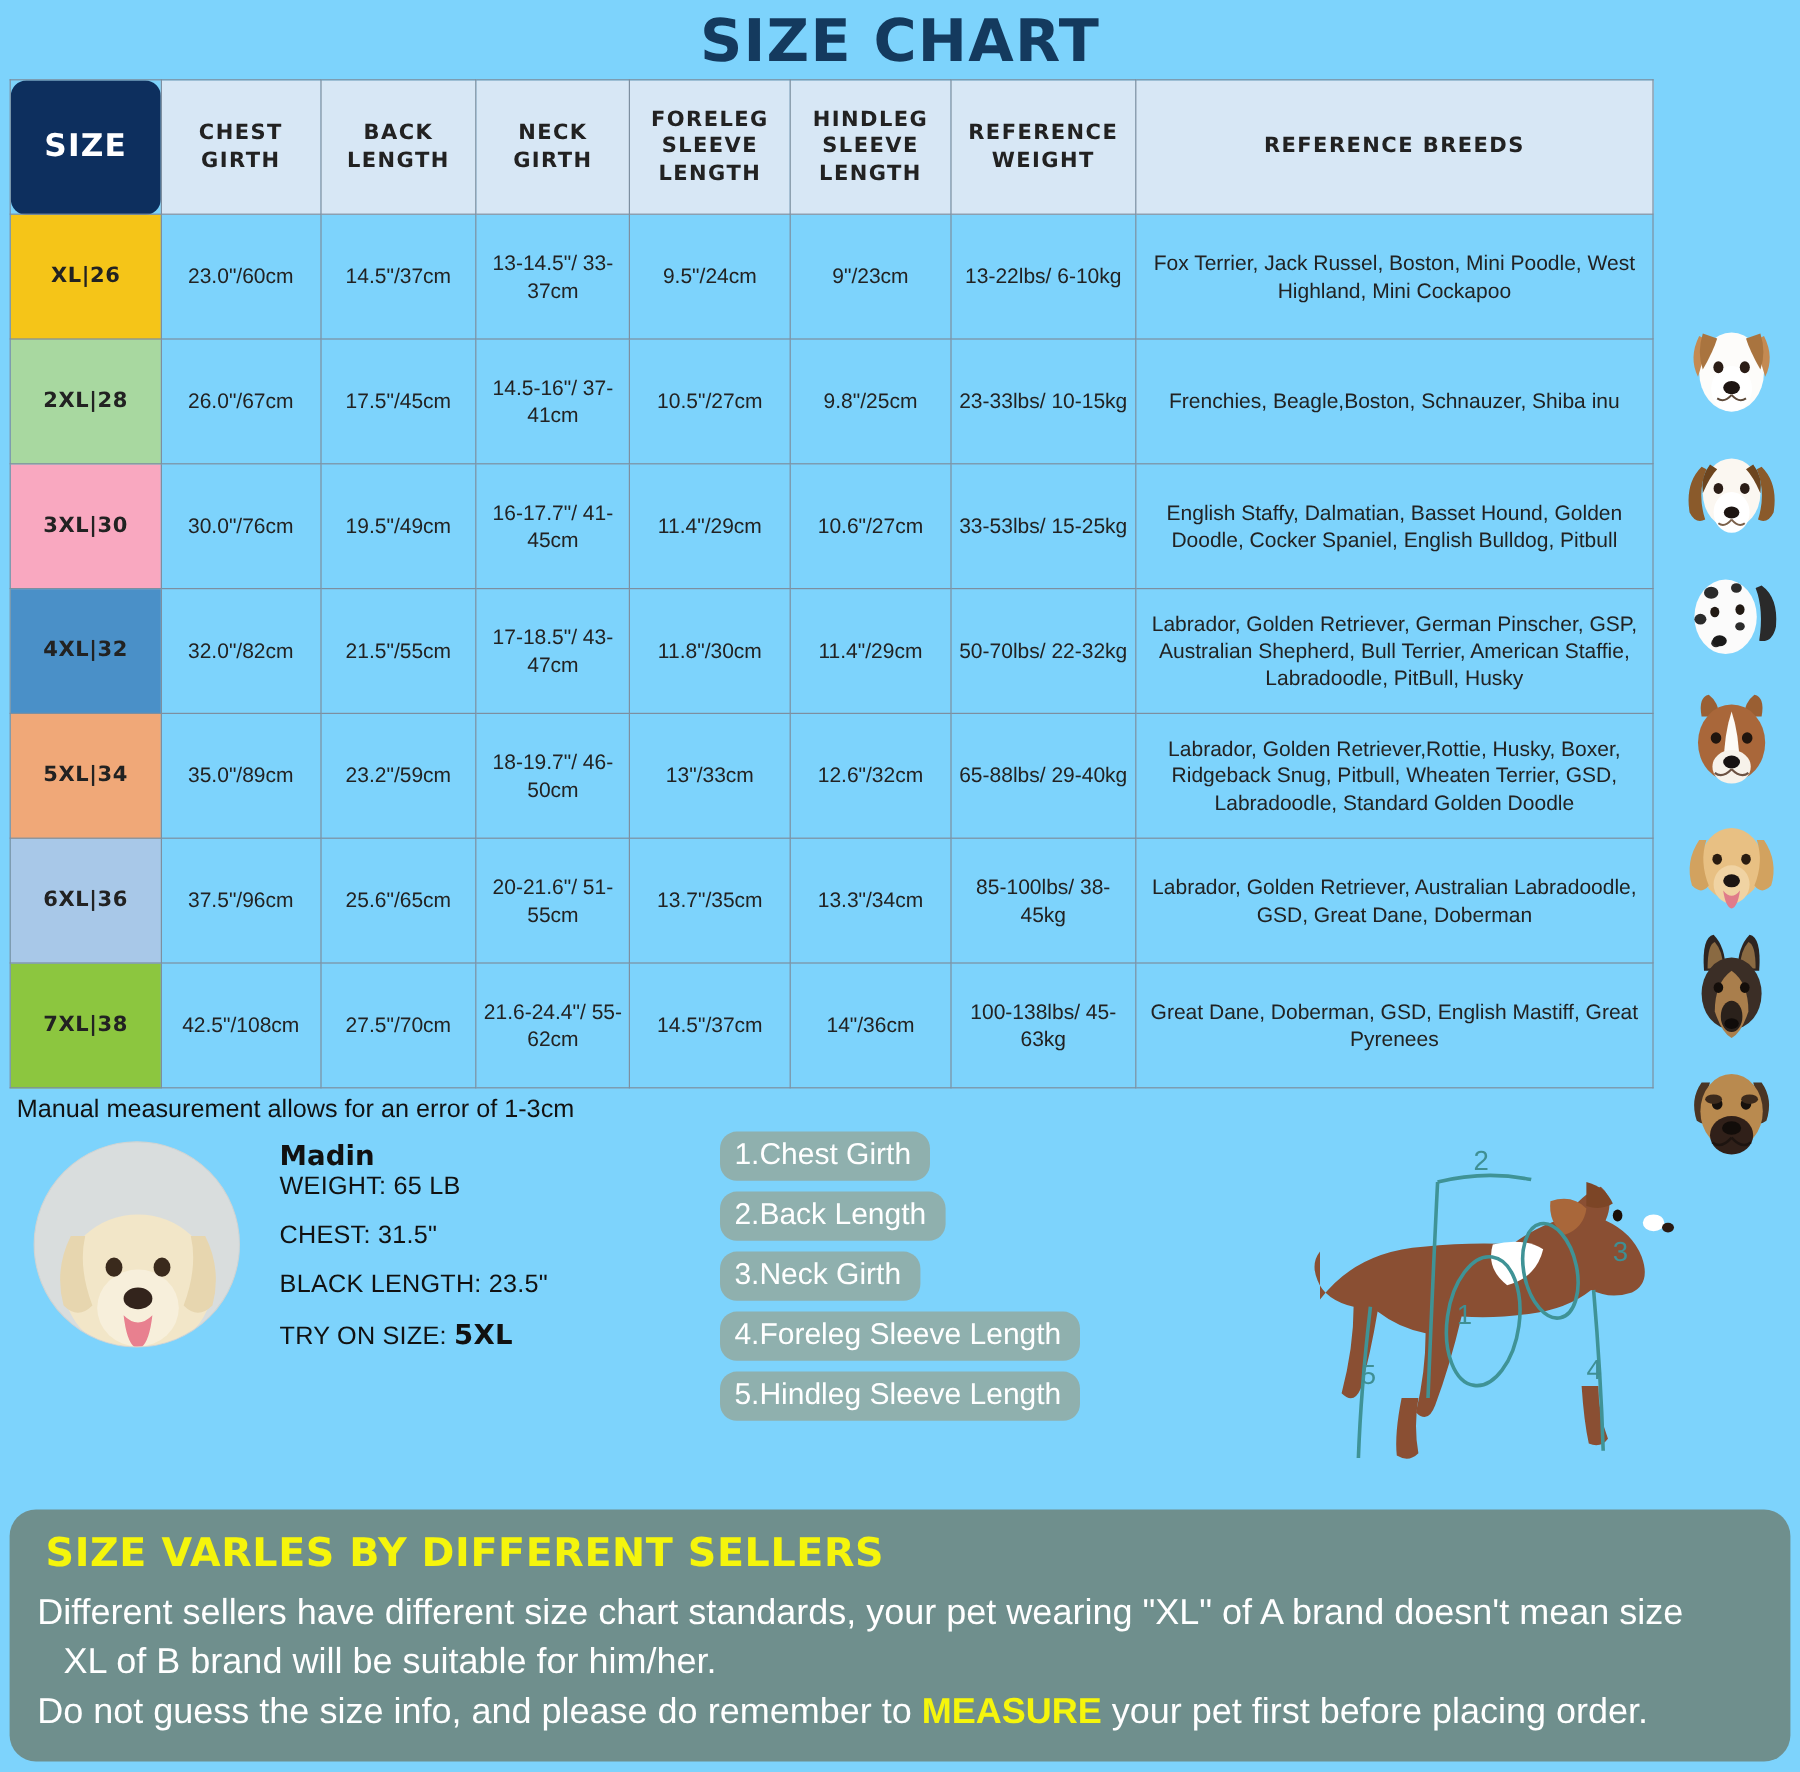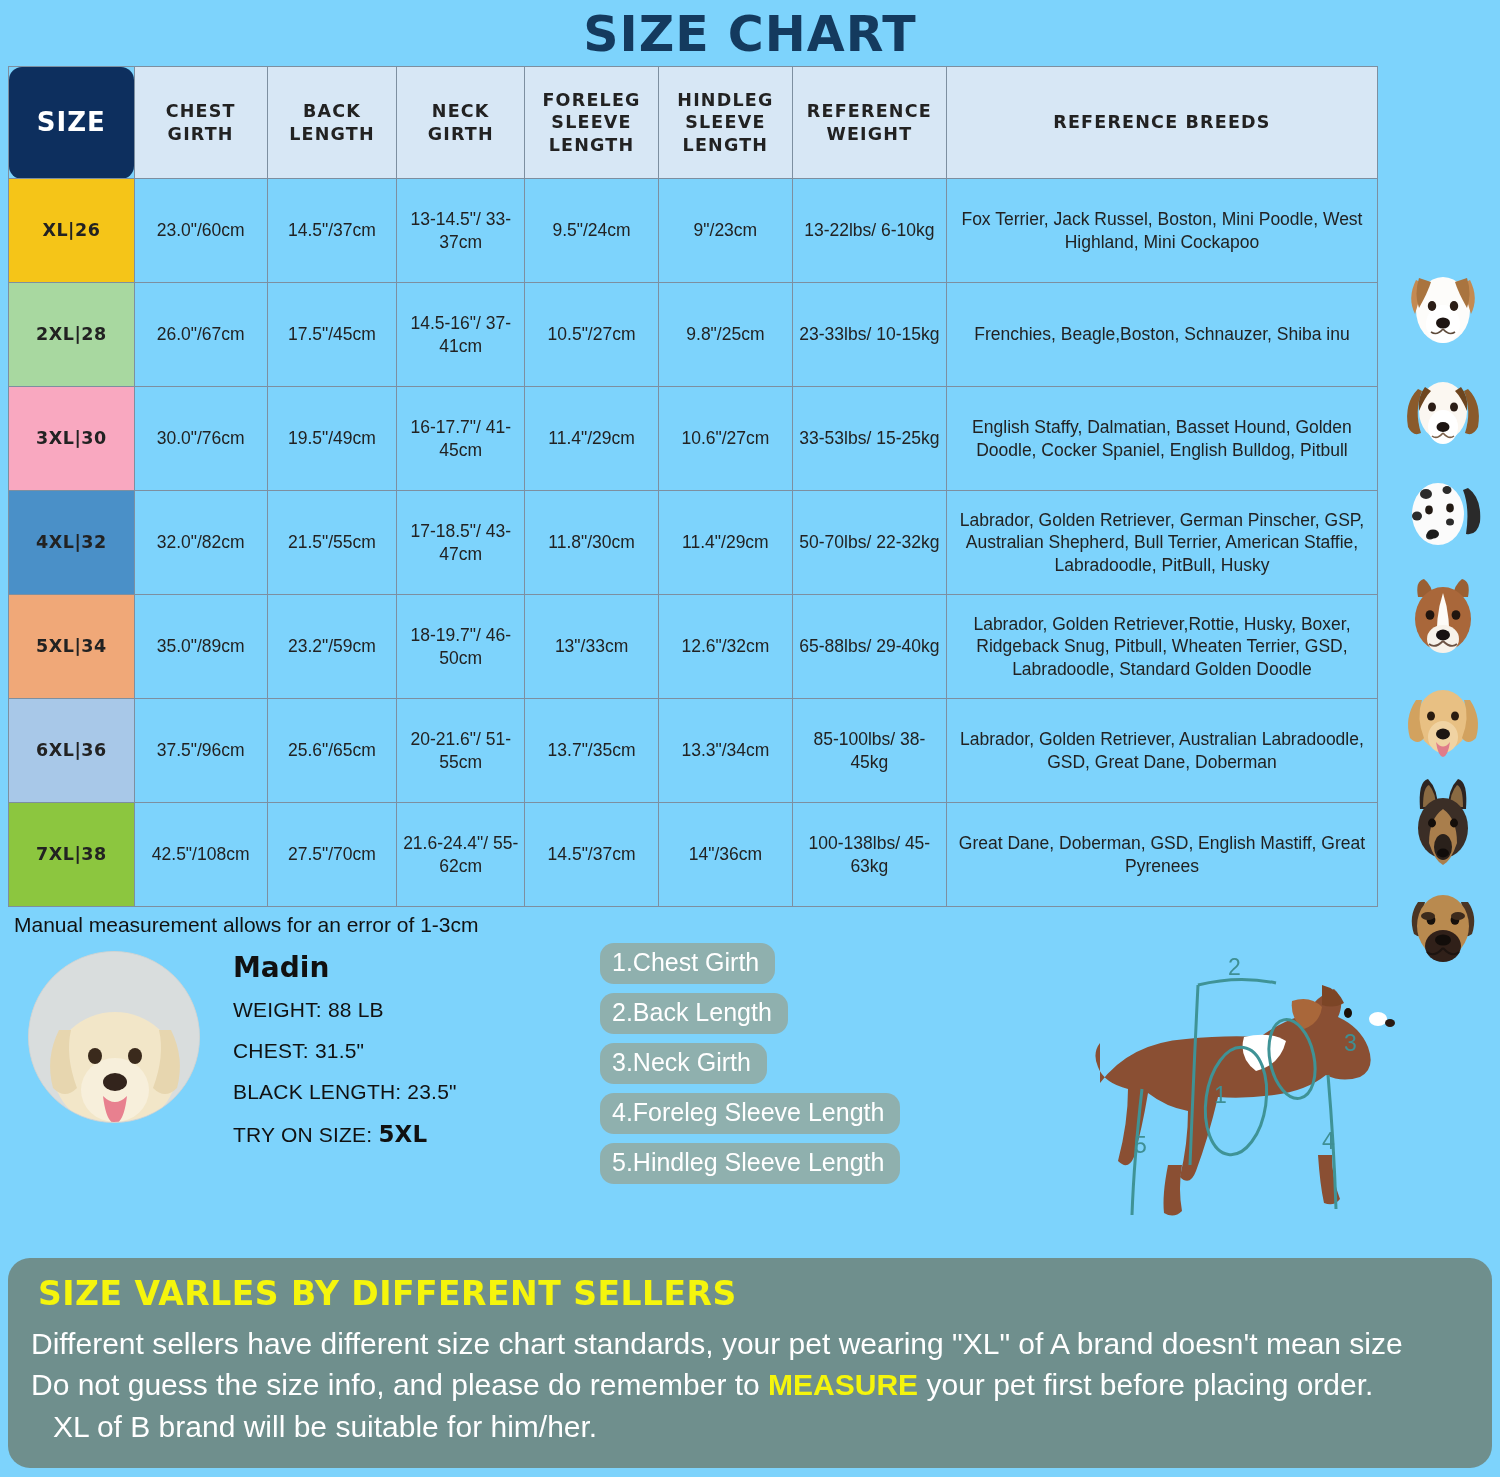--- a/index.html
+++ b/index.html
@@ -138,23 +138,22 @@
   }
   .madin-text {
     position: absolute;
     left: 205px;
     top: 0px;
     width: 310px;
   }
   .madin-name {
     font-family: "DejaVu Sans", sans-serif;
     font-weight: bold;
-    font-size: 28px;
+    font-size: 23px;
     color: #111;
-    margin-bottom: 14px;
   }
   .madin-line {
     font-size: 21px;
     color: #111;
     margin-bottom: 17px;
     letter-spacing: 0.2px;
   }
   .madin-line b { font-family: "DejaVu Sans", sans-serif; font-size: 23px; }
 
   .steps {
@@ -434,21 +433,21 @@
           <path d="M142 78 q14 28 6 58 q-12 12 -24 0 q12 -32 6 -58z" fill="#e7d6af"></path>
           <ellipse cx="86" cy="138" rx="34" ry="32" fill="#f7efdb"></ellipse>
           <ellipse cx="66" cy="104" rx="7" ry="8" fill="#3a2a1c"></ellipse>
           <ellipse cx="106" cy="104" rx="7" ry="8" fill="#3a2a1c"></ellipse>
           <ellipse cx="86" cy="130" rx="12" ry="9" fill="#33241c"></ellipse>
           <path d="M74 144 q12 12 24 0 q-3 26 -12 28 q-9 -2 -12 -28z" fill="#e8808f"></path>
         </svg>
       </div>
       <div class="madin-text">
         <div class="madin-name">Madin</div>
-        <div class="madin-line">WEIGHT: 88 LB</div>
+        <div class="madin-line">WEIGHT: 65 LB</div>
         <div class="madin-line">CHEST: 31.5"</div>
         <div class="madin-line">BLACK LENGTH: 23.5"</div>
         <div class="madin-line">
           <span>TRY ON SIZE:</span>
           <b>5XL</b>
         </div>
       </div>
     </div>
 
     <div class="steps">
@@ -485,18 +484,18 @@
         <text x="330" y="208" fill="#3f8f93" font-size="23" font-family="Liberation Sans, sans-serif">4</text>
         <text x="142" y="212" fill="#3f8f93" font-size="23" font-family="Liberation Sans, sans-serif">5</text>
       </svg>
     </div>
   </div>
 
   <div class="banner">
     <div class="banner-title">SIZE VARLES BY DIFFERENT SELLERS</div>
     <div class="banner-body">
       <div>Different sellers have different size chart standards, your pet wearing "XL" of A brand doesn't mean size</div>
+      <div style="margin-left:22px">XL of B brand will be suitable for him/her.</div>
       <div><span>Do not guess the size info, and please do remember to </span><span class="hl">MEASURE</span><span> your pet first before placing order.</span></div>
-      <div style="margin-left:22px">XL of B brand will be suitable for him/her.</div>
     </div>
   </div>
 
 </div>
 
 </body></html>

